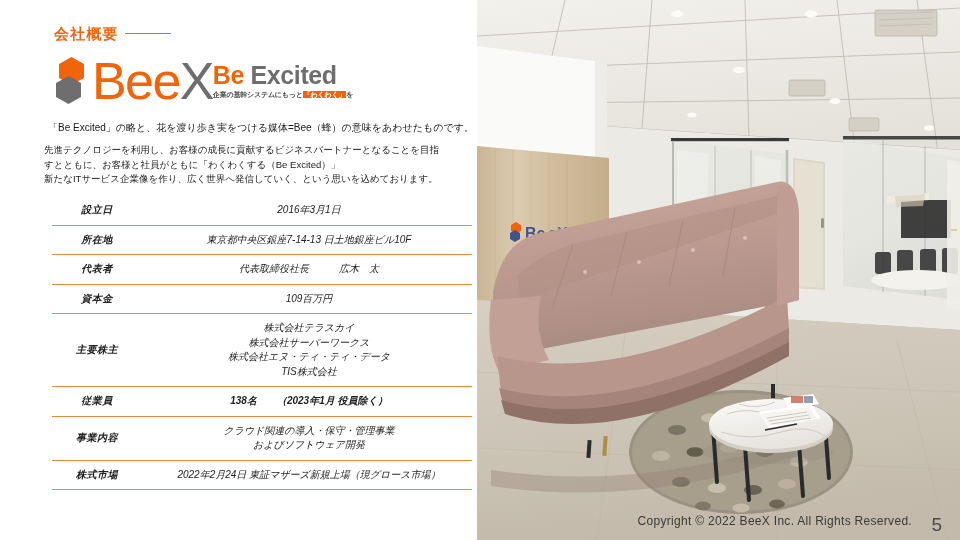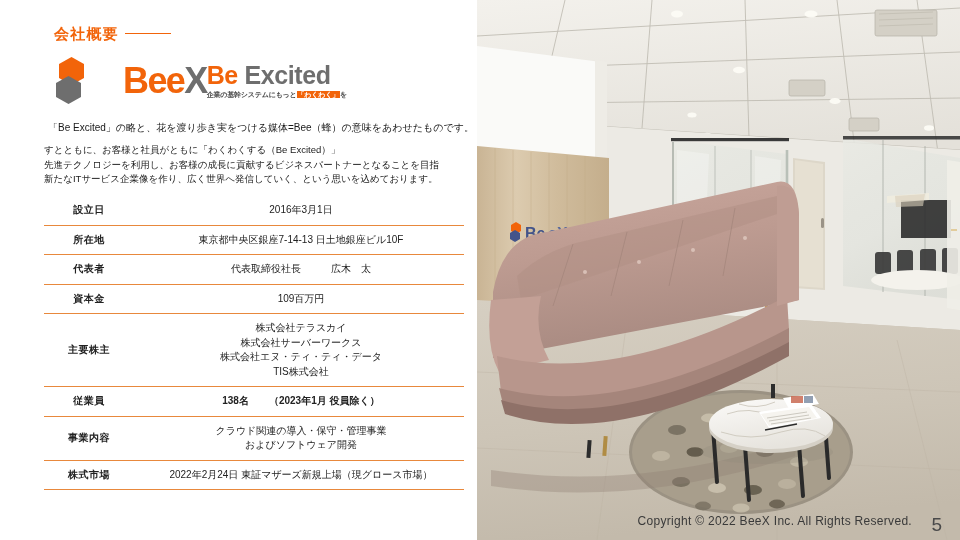--- a/index.html
+++ b/index.html
@@ -88,26 +88,25 @@
     top: 0;
     left: 3px;
     background: #F2640A;
   }
   .hex-bottom {
     top: 19px;
     left: 0px;
     background: #6E6E6E;
   }
   .beex-word {
-    font-size: 36px;
-    font-weight: bold;
+    font-size: 52px;
+    font-weight: normal;
     letter-spacing: -1.6px;
     line-height: 1;
     font-family: "Liberation Sans", sans-serif;
-    margin-left: 31px;
   }
   .beex-word .bee { color: #F2640A; }
   .beex-word .ex  { color: #6E6E6E; }
 
   
   .excited-block {
     padding-top: 4px;
   }
   .excited-line {
     font-size: 25px;
@@ -149,24 +148,25 @@
     font-size: 9.5px;
     color: #1a1a1a;
     line-height: 1.55;
     width: 420px;
   }
   .desc-2 p { margin: 0; white-space: nowrap; }
 
   
   .info-table {
     position: absolute;
-    left: 44px;
+    left: 52px;
     top: 196px;
     width: 420px;
     border-collapse: collapse;
+    font-style: italic;
   }
   .info-table tr {
     border-bottom: 1px solid #E8883C;
   }
   .info-table tr:first-child { border-top: none; }
   .info-table th {
     width: 82px;
     text-align: center;
     vertical-align: middle;
     font-size: 10px;
@@ -243,22 +243,22 @@
       <div class="excited-block">
         <div class="excited-line"><span class="be">Be </span><span class="excited">Excited</span></div>
         <div class="excited-tag"><span>企業の基幹システムにもっと</span><span class="hl">「わくわく」</span><span>を</span></div>
       </div>
 
     </div>
 
     <div class="desc-1">「Be Excited」の略と、花を渡り歩き実をつける媒体=Bee（蜂）の意味をあわせたものです。</div>
 
     <div class="desc-2">
+      <p>先進テクノロジーを利用し、お客様の成長に貢献するビジネスパートナーとなることを目指</p>
       <p>すとともに、お客様と社員がともに「わくわくする（Be Excited）」</p>
-      <p>先進テクノロジーを利用し、お客様の成長に貢献するビジネスパートナーとなることを目指</p>
       <p>新たなITサービス企業像を作り、広く世界へ発信していく、という思いを込めております。</p>
     </div>
 
     <table class="info-table">
       <tbody>
           <tr>
             <th>設立日</th>
             <td>2016年3月1日</td>
           </tr>
           <tr>

